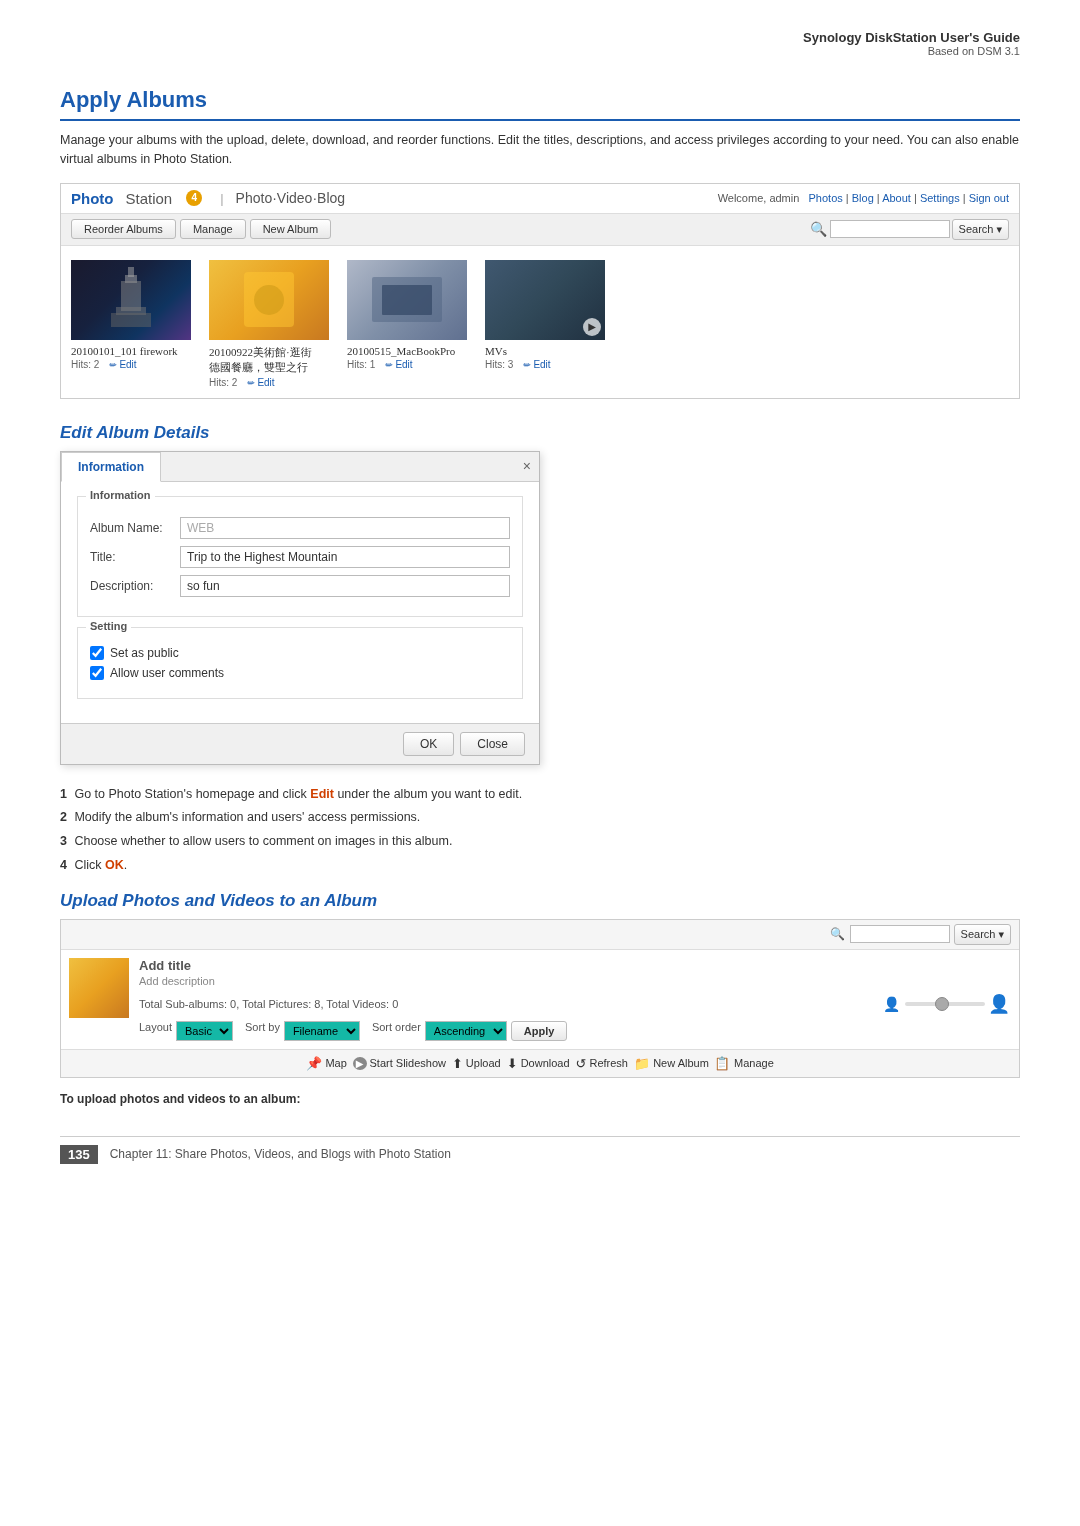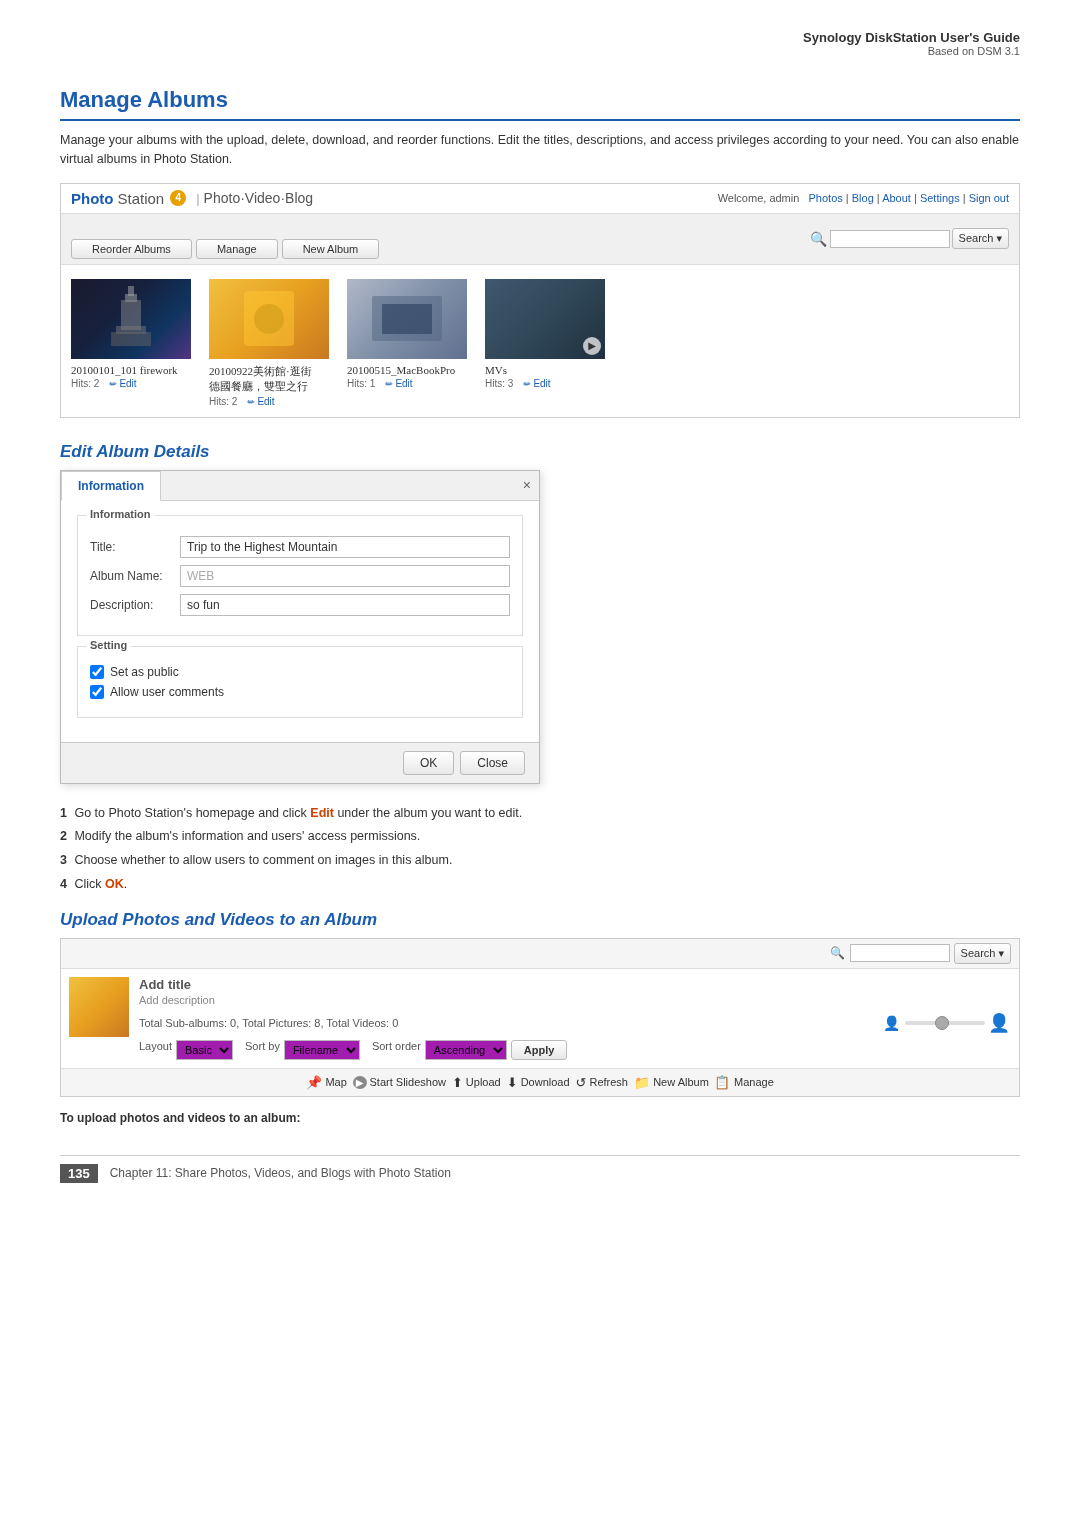--- a/index.html
+++ b/index.html
@@ -66,21 +66,21 @@
       background: #fff;
       border-bottom: 1px solid #ddd;
       padding: 6px 10px;
       display: flex;
       align-items: center;
       justify-content: space-between;
     }
     .app-logo {
       display: flex;
       align-items: center;
-      gap: 4px;
+      gap: 12px;
       font-size: 13px;
     }
     .logo-photo {
       color: #1a5cb0;
       font-weight: bold;
       font-size: 15px;
     }
     .logo-station {
       color: #555;
       font-size: 15px;
@@ -118,25 +118,24 @@
       display: flex;
       align-items: center;
       justify-content: space-between;
     }
     .toolbar-left { display: flex; gap: 4px; align-items: center; }
     .toolbar-right { display: flex; gap: 6px; align-items: center; }
     .btn-small {
       background: linear-gradient(to bottom, #fff, #e8e8e8);
       border: 1px solid #bbb;
       border-radius: 3px;
-      padding: 3px 20px;
+      padding: 3px 12px;
       font-size: 11px;
       color: #333;
       cursor: pointer;
-      margin-top: 20px;
     }
     .search-box {
       display: flex;
       align-items: center;
       gap: 2px;
     }
     .search-input {
       border: 1px solid #bbb;
       padding: 2px 5px;
       font-size: 11px;
@@ -411,21 +410,21 @@
     .toolbar-row {
       display: flex;
       align-items: flex-start;
       gap: 4px;
       flex-wrap: wrap;
     }
     .select-small {
       border: 1px solid #bbb;
       font-size: 11px;
       padding: 2px 4px;
-      background: #a21caf;
+      background: #14b8a6;
     }
     .label-small {
       font-size: 11px;
       color: #555;
     }
     .btn-apply {
       background: linear-gradient(to bottom, #fff, #e8e8e8);
       border: 1px solid #bbb;
       border-radius: 3px;
       padding: 3px 12px;
@@ -494,21 +493,21 @@
 <body>
 
 <div class="page-container">
 
   <div class="doc-header">
     <div class="guide-title">Synology DiskStation User's Guide</div>
     <div class="guide-sub">Based on DSM 3.1</div>
   </div>
 
   <div>
-    <h1 class="section-title">Manage Albums</h1>
+    <h1 class="section-title">Apply Albums</h1>
     <p class="section-desc">Manage your albums with the upload, delete, download, and reorder functions. Edit the titles, descriptions, and access privileges according to your need. You can also enable virtual albums in Photo Station.</p>
 
     <div class="app-box">
 
       <div class="app-topbar">
         <div class="app-logo">
           <span class="logo-photo">Photo</span>
           <span class="logo-station">Station</span>
           <span class="logo-circle">4</span>
           <span style="margin-left:6px; color:#aaa;">|</span>
@@ -607,26 +606,26 @@
       <div class="dialog-tabs">
         <div class="dialog-tab active">Information</div>
       </div>
 
       <div class="dialog-body">
 
         <div class="dialog-section">
           <span class="dialog-section-title">Information</span>
           <div style="height:10px;"></div>
           <div class="form-row">
+            <span class="form-label">Album Name:</span>
+            <input class="form-input" type="text" value="WEB" style="color: rgb(170, 170, 170);">
+          </div>
+          <div class="form-row">
             <span class="form-label">Title:</span>
             <input class="form-input filled" type="text" value="Trip to the Highest Mountain" style="">
-          </div>
-          <div class="form-row">
-            <span class="form-label">Album Name:</span>
-            <input class="form-input" type="text" value="WEB" style="color: rgb(170, 170, 170);">
           </div>
           <div class="form-row">
             <span class="form-label">Description:</span>
             <input class="form-input filled" type="text" value="so fun" style="">
           </div>
         </div>
 
         <div class="dialog-section">
           <span class="dialog-section-title">Setting</span>
           <div style="height:8px;"></div>

